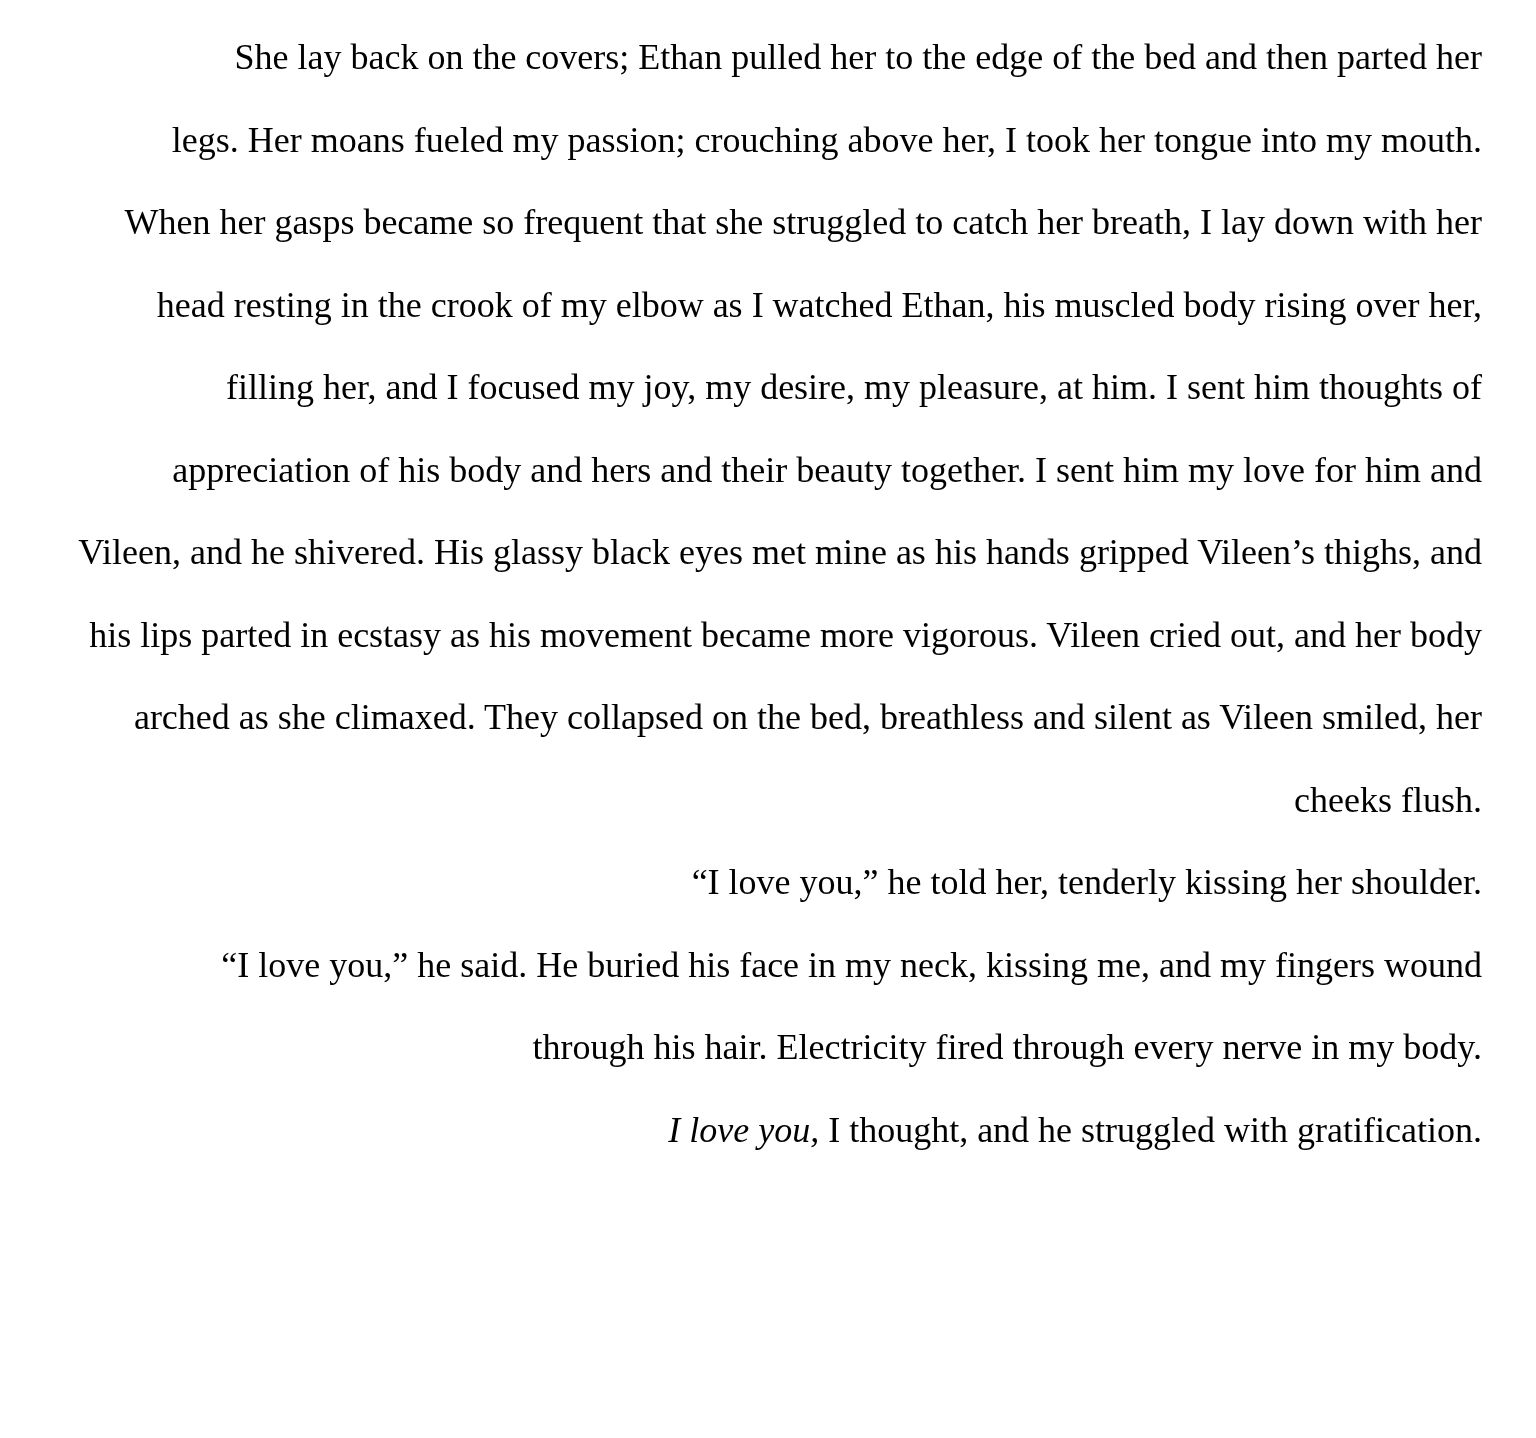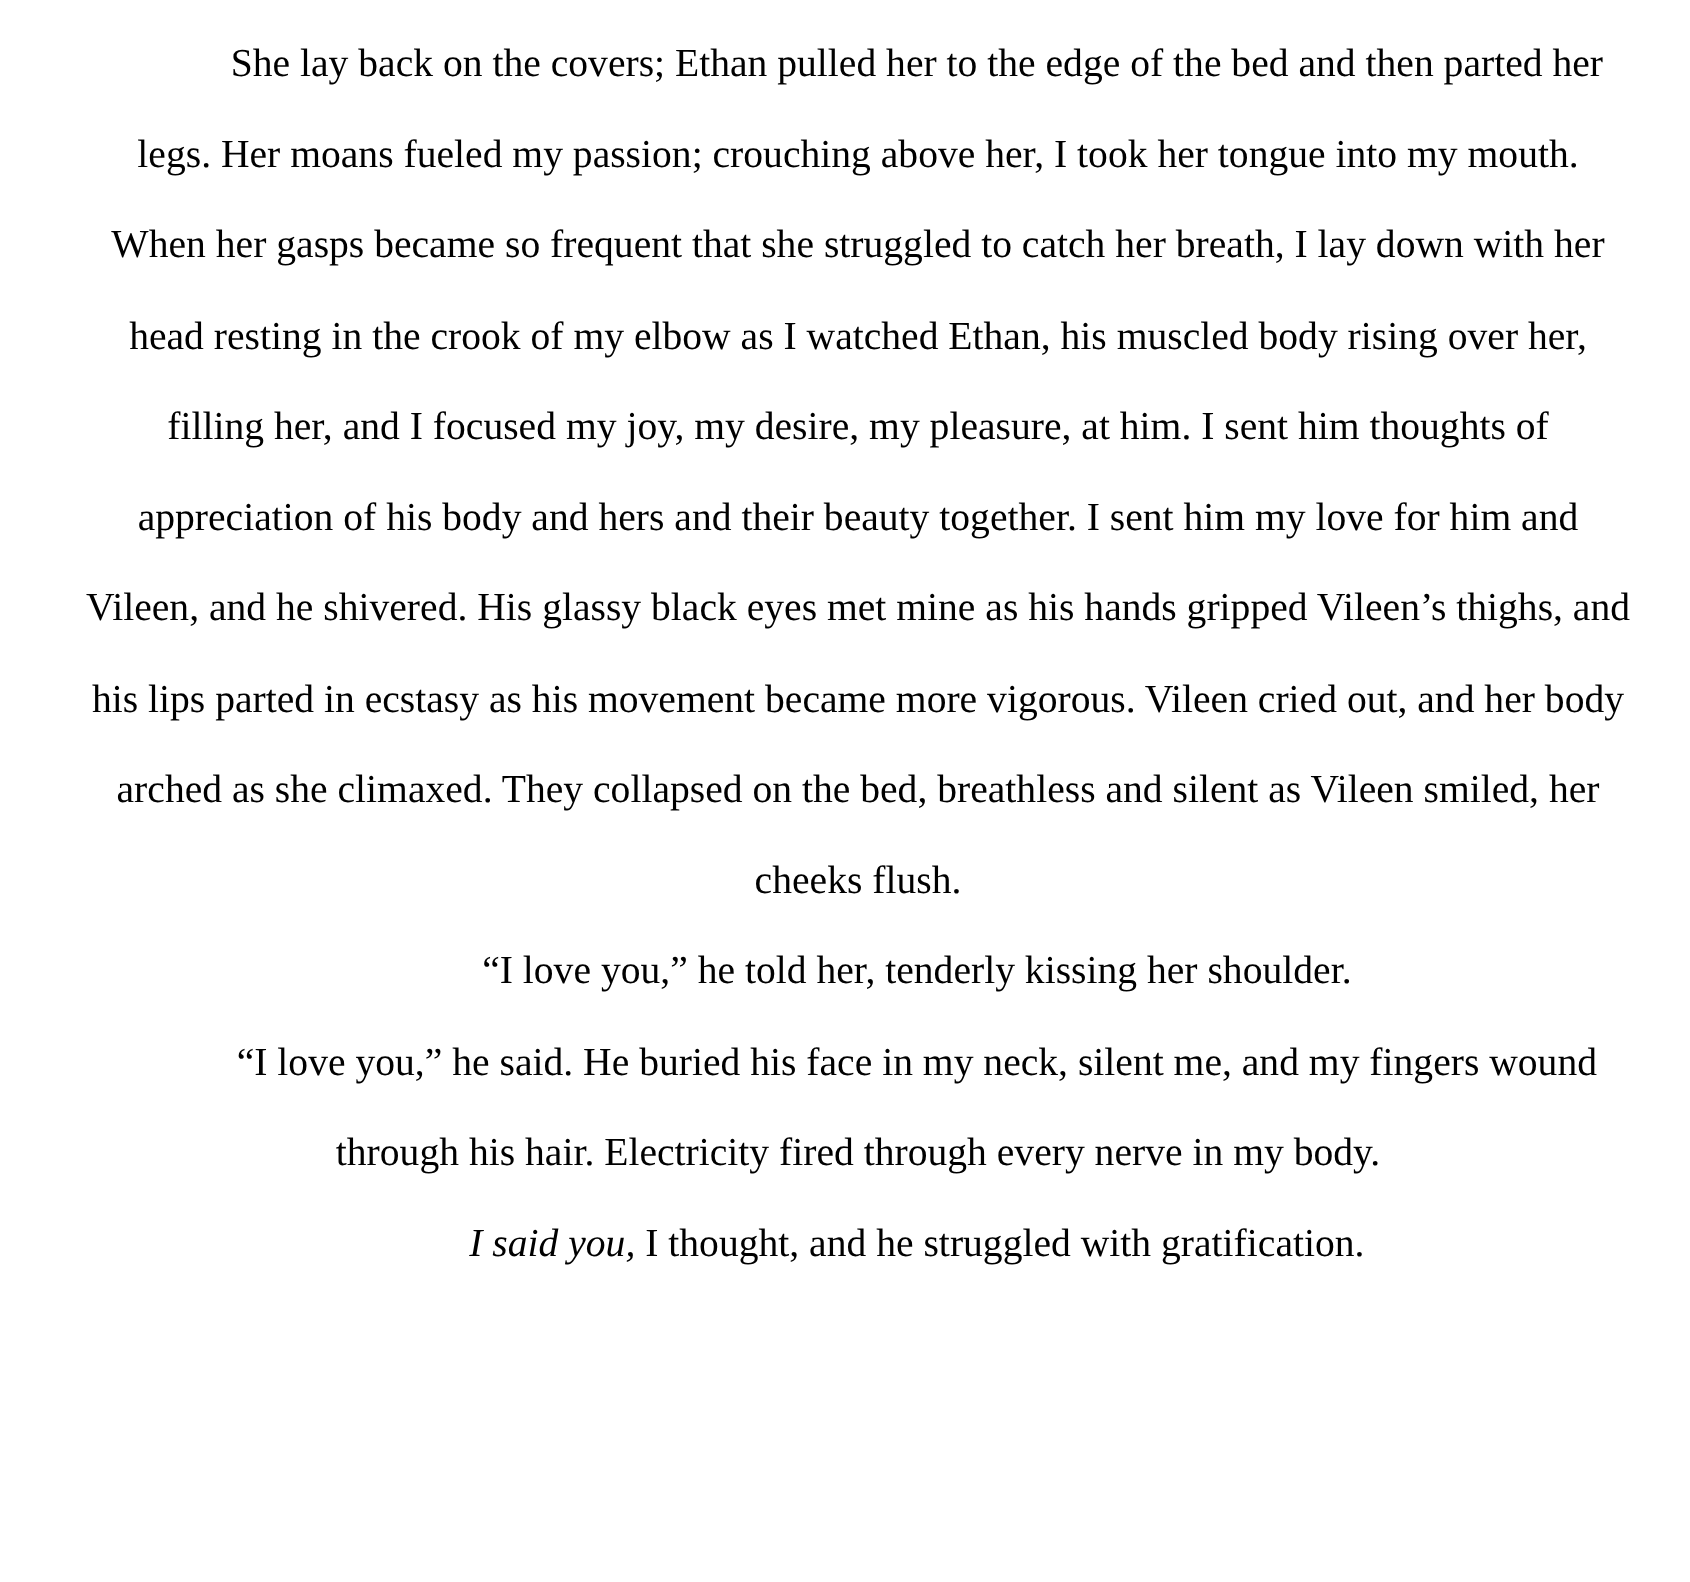--- a/index.html
+++ b/index.html
@@ -19,34 +19,34 @@
     background: #ffffff;
     padding-top: 16px;
     padding-left: 78px;
   }
   .doc-body {
     width: 1404px;
     font-family: "Liberation Serif", "DejaVu Serif", serif;
     font-size: 36px;
     line-height: 82.5px;
     color: #000000;
-    text-align: center;
+    text-align: right;
   }
   .doc-body p {
     margin: 0;
     padding: 0;
     text-indent: 107px;
   }
   .seg-italic {
     font-style: italic;
   }
 </style>
 </head>
 <body>
 
 <div class="doc-page">
   <div class="doc-body">
     <p><span>She lay back on the covers; Ethan pulled her to the edge of the bed and then parted her legs. Her moans fueled my passion; crouching above her, I took her tongue into my mouth. When her gasps became so frequent that she struggled to catch her breath, I lay down with her head resting in the crook of my elbow as I watched Ethan, his muscled body rising over her, filling her, and I focused my joy, my desire, my pleasure, at him. I sent him thoughts of appreciation of his body and hers and their beauty together. I sent him my love for him and Vileen, and he shivered. His glassy black eyes met mine as his hands gripped Vileen’s thighs, and his lips parted in ecstasy as his movement became more vigorous. Vileen cried out, and her body arched as she climaxed. They collapsed on the bed, breathless and silent as Vileen smiled, her cheeks flush.</span></p>
     <p><span>“I love you,” he told her, tenderly kissing her shoulder.</span></p>
-    <p><span>“I love you,” he said. He buried his face in my neck, silent me, and my fingers wound through his hair. Electricity fired through every nerve in my body.</span></p>
-    <p><span class="seg-italic">I said you,</span><span> I thought, and he struggled with gratification.</span></p>
+    <p><span>“I love you,” he said. He buried his face in my neck, kissing me, and my fingers wound through his hair. Electricity fired through every nerve in my body.</span></p>
+    <p><span class="seg-italic">I love you,</span><span> I thought, and he struggled with gratification.</span></p>
   </div>
 </div>
 
 </body></html>

